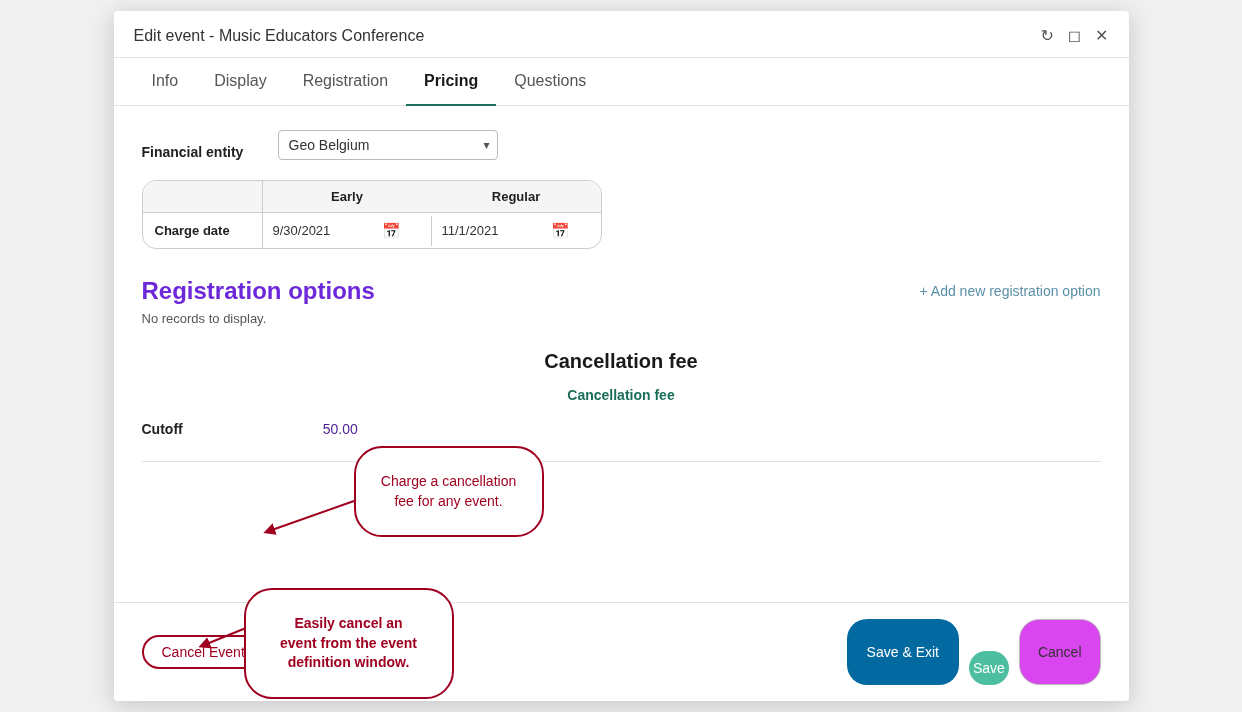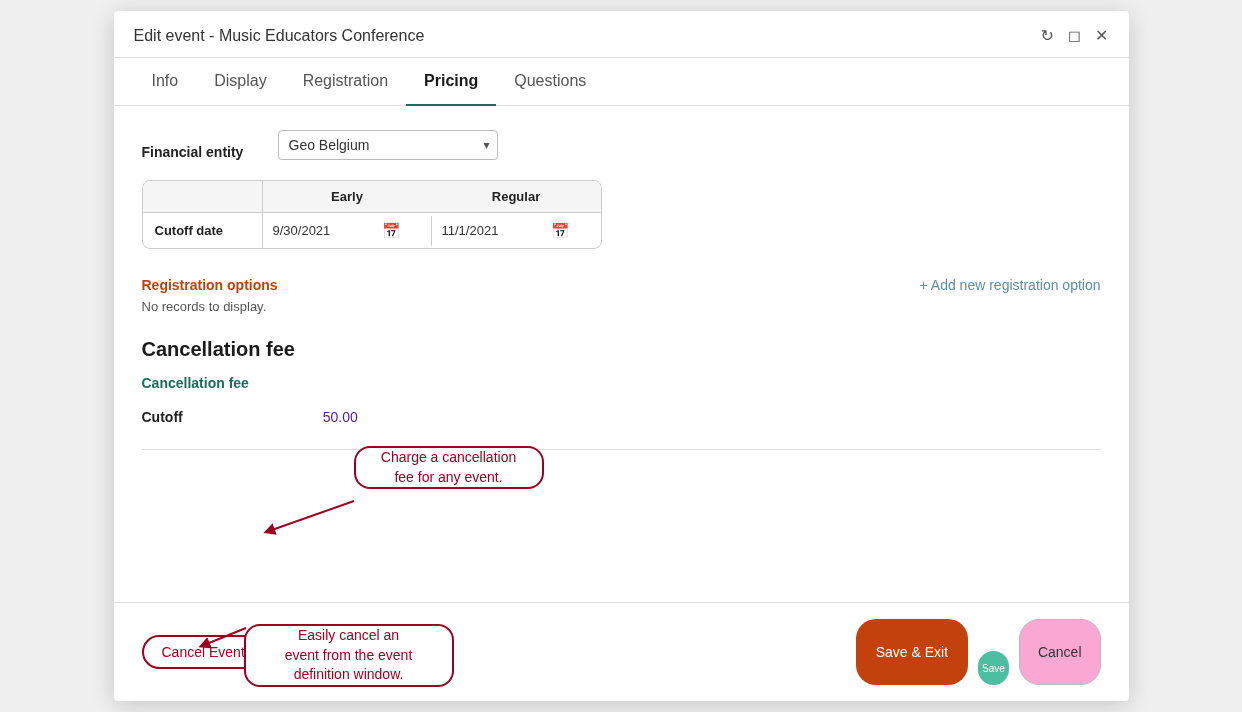--- a/index.html
+++ b/index.html
@@ -100,21 +100,21 @@
       position: absolute;
       right: 8px;
       top: 50%;
       transform: translateY(-50%);
       pointer-events: none;
       color: #555;
       font-size: 12px;
     }
     .cutoff-table {
       border: 1px solid #ccc;
-      border-radius: 8px;
+      border-radius: 14px;
       overflow: hidden;
       margin-bottom: 28px;
       width: 460px;
     }
     .cutoff-table-header {
       display: grid;
       grid-template-columns: 120px 1fr 1fr;
       background: #f5f5f5;
       border-bottom: 1px solid #ccc;
     }
@@ -163,23 +163,23 @@
       font-size: 15px;
       cursor: pointer;
     }
     .section-header-row {
       display: flex;
       justify-content: space-between;
       align-items: center;
       margin-bottom: 6px;
     }
     .section-title {
-      font-size: 14px;
-      font-weight: 700;
-      color: #c2410c;
+      font-size: 24px;
+      font-weight: 700;
+      color: #6d28d9;
     }
     .add-link {
       color: #5a8fa8;
       font-size: 14px;
       cursor: pointer;
       display: flex;
       align-items: center;
       gap: 4px;
     }
     .no-records {
@@ -187,20 +187,21 @@
       font-size: 13px;
       margin-bottom: 24px;
     }
     .section-divider {
       border: none;
       border-top: 1px solid #e0e0e0;
       margin: 16px 0;
     }
     .cancellation-section {
       margin-bottom: 8px;
+      text-align: center;
     }
     .cancellation-title {
       font-size: 20px;
       font-weight: 700;
       color: #1a1a1a;
       margin-bottom: 14px;
     }
     .cancellation-fee-link {
       color: #1a6e5a;
       font-weight: 600;
@@ -240,57 +241,57 @@
       padding: 7px 18px;
       font-size: 14px;
       cursor: pointer;
       font-weight: 500;
     }
     .footer-right {
       display: flex;
       gap: 10px;
     }
     .btn-save-exit {
-      background: #c2410c;
+      background: #0369a1;
       color: #fff;
       border: none;
       border-radius: 20px;
       padding: 8px 20px;
       font-size: 14px;
       cursor: pointer;
       font-weight: 500;
     }
     .btn-save {
       background: #4dbfa0;
       color: #fff;
       border: none;
       border-radius: 20px;
       padding: 8px 4px;
-      font-size: 10px;
+      font-size: 14px;
       cursor: pointer;
       font-weight: 500;
       margin-top: 32px;
     }
     .btn-cancel {
-      background: #f9a8d4;
+      background: #d946ef;
       color: #333;
       border: 1px solid #bbb;
       border-radius: 20px;
       padding: 24px 18px;
       font-size: 14px;
       cursor: pointer;
       font-weight: 500;
     }
     
     .tooltip-callout {
       position: absolute;
       background: #fff;
       border: 2px solid #a00020;
-      border-radius: 16px;
-      padding: 0 18px;
+      border-radius: 28px;
+      padding: 24px 18px;
       font-size: 14px;
       color: #a00020;
       font-weight: 500;
       text-align: center;
       line-height: 1.4;
       z-index: 10;
     }
     .tooltip-cancellation {
       left: 240px;
       top: 340px;
@@ -343,21 +344,21 @@
       </div>
     </div>
 
     <div class="cutoff-table">
       <div class="cutoff-table-header">
         <div class="col-header"></div>
         <div class="col-header">Early</div>
         <div class="col-header">Regular</div>
       </div>
       <div class="cutoff-table-row">
-        <div class="cutoff-label">Cutoff date</div>
+        <div class="cutoff-label">Charge date</div>
         <div class="date-input-wrapper">
           <input type="text" class="date-input" value="9/30/2021" style="">
           <span class="cal-icon">📅</span>
         </div>
         <div class="date-input-wrapper">
           <input type="text" class="date-input" value="11/1/2021" style="">
           <span class="cal-icon">📅</span>
         </div>
       </div>
     </div>
@@ -391,21 +392,21 @@
           <path d="M0,0 L0,6 L6,3 z" fill="#a00020"></path>
         </marker>
       </defs>
     </svg>
 
   </div>
 
   <div class="modal-footer" style="position:relative;">
     <button class="cancel-event-btn">Cancel Event</button>
 
-    <div class="tooltip-callout" style="position:absolute; left:130px; bottom:14px; width:210px; font-size:14px;">
+    <div class="tooltip-callout" style="position:absolute; left:130px; bottom:2px; width:210px; font-size:14px;font-weight:bold;">
       <span>Easily cancel an<br>event from the event<br>definition window.</span>
     </div>
 
     <svg style="position:absolute; left:82px; bottom:50px; width:55px; height:28px;" viewBox="0 0 55 28" xmlns="http://www.w3.org/2000/svg">
       <line x1="50" y1="5" x2="8" y2="22" stroke="#a00020" stroke-width="2" marker-end="url(#arrowhead2)"></line>
       <defs>
         <marker id="arrowhead2" markerWidth="6" markerHeight="6" refX="3" refY="3" orient="auto">
           <path d="M0,0 L0,6 L6,3 z" fill="#a00020"></path>
         </marker>
       </defs>

